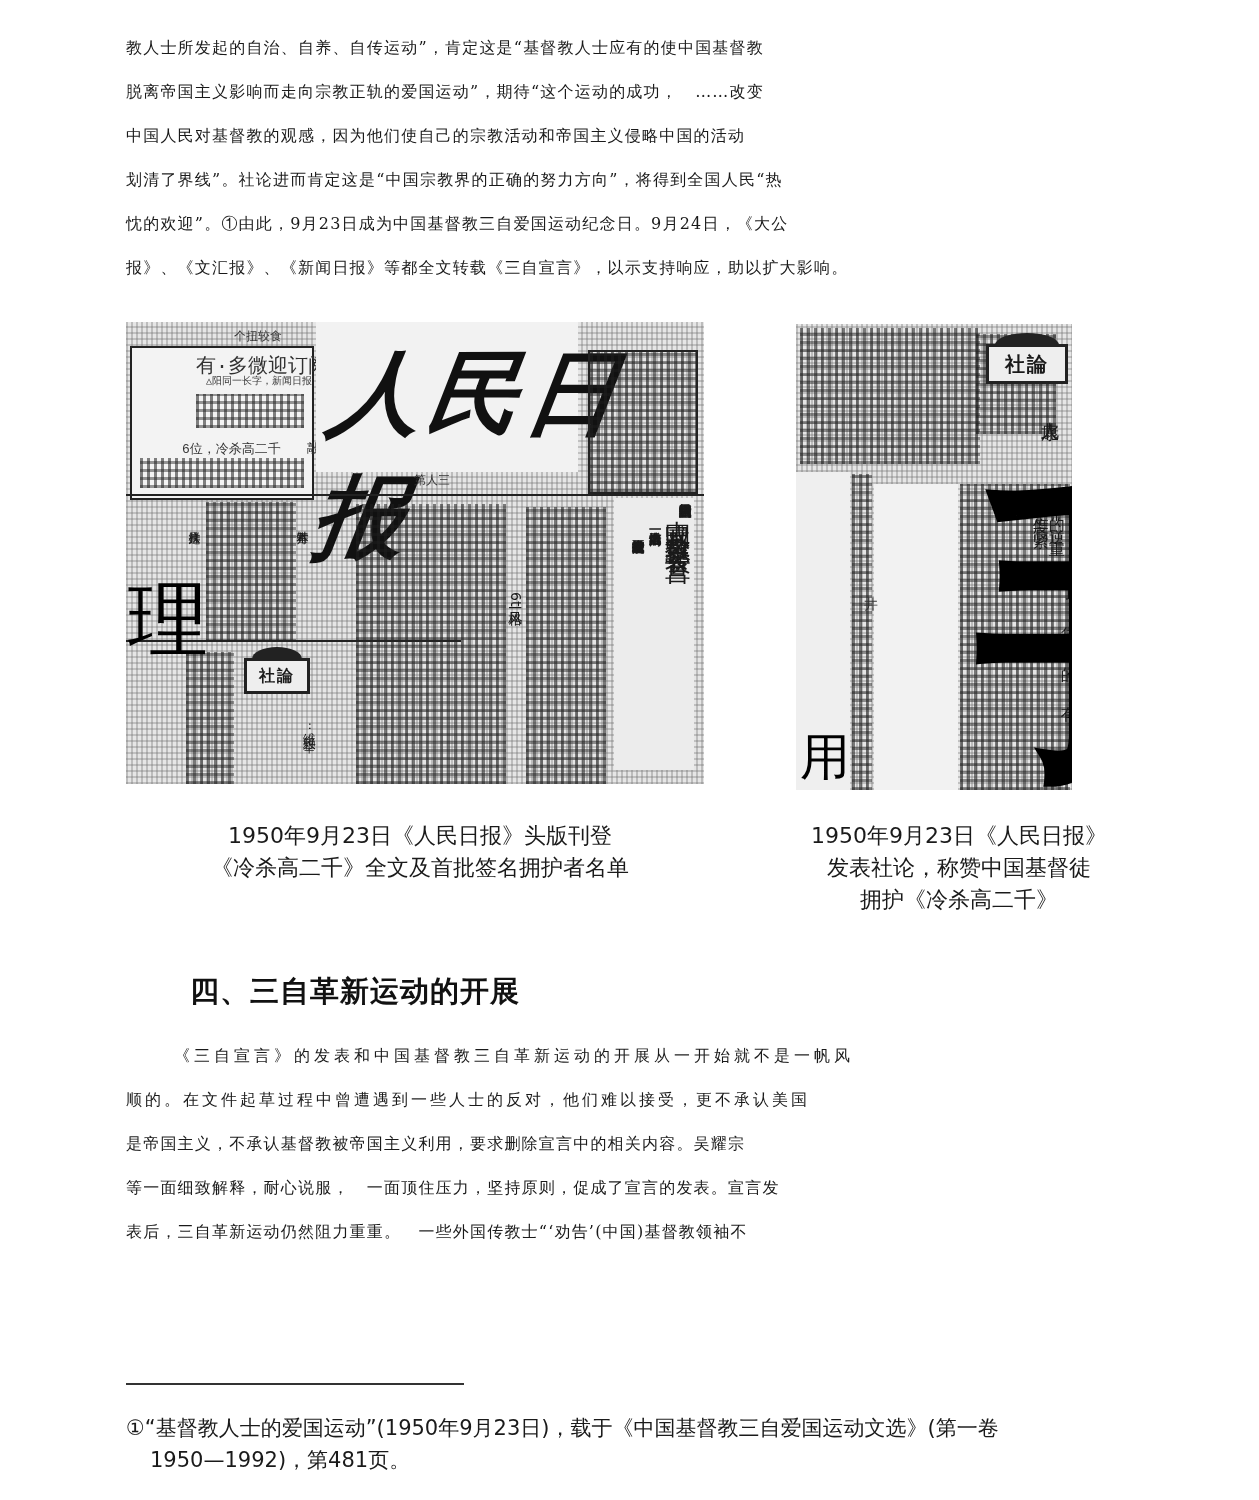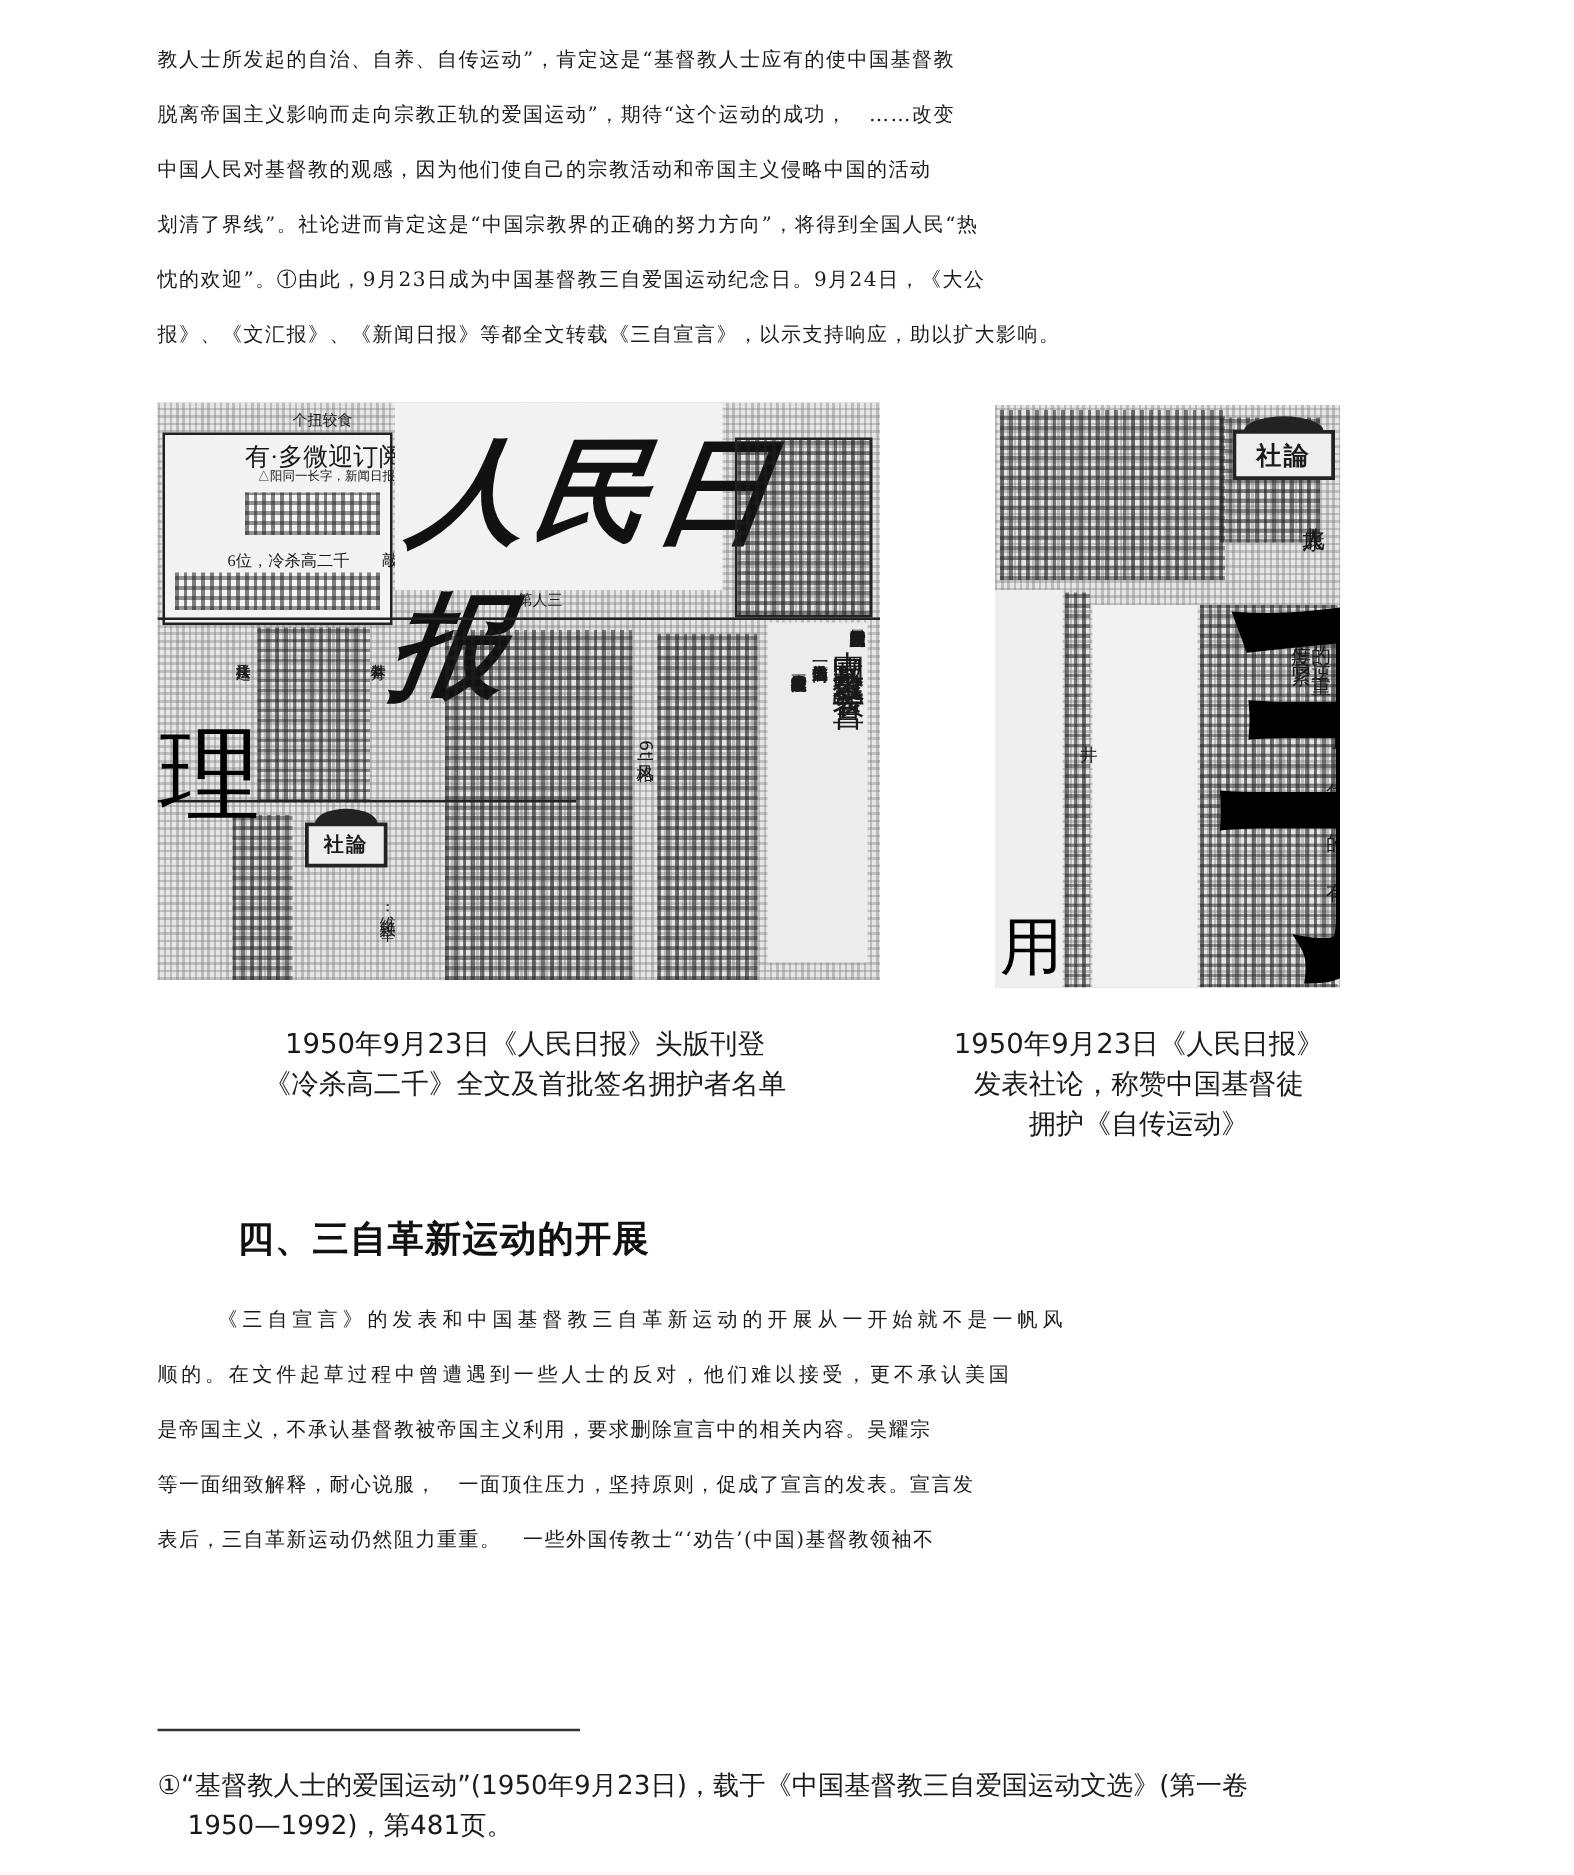--- a/index.html
+++ b/index.html
@@ -41,22 +41,22 @@
     }
     .np-blank { position: absolute; background: #f0f0f0; }
     .np-rule { position: absolute; background: #222; }
     .vtext {
       position: absolute; writing-mode: vertical-rl;
       font-family: "DejaVu Sans", "Liberation Sans", sans-serif;
       color: #1a1a1a; line-height: 1.05;
     }
     .htext {
       position: absolute; white-space: nowrap;
-      font-family: Liberation Serif, serif;
-      color: #0f172a;
+      font-family: Liberation Mono, monospace;
+      color: #4c1d95;
     }
     .masthead {
       position: absolute; left: 230px; top: 14px;
       font-family: "DejaVu Serif", "Liberation Serif", serif;
       font-weight: bold; font-style: italic;
       font-size: 92px; letter-spacing: 6px; color: #111;
       transform: skewX(-8deg);
     }
     .shelun-badge {
       position: absolute; border: 3px solid #222; background: #eee;
@@ -73,21 +73,21 @@
       position: absolute; font-family: "DejaVu Serif", "Liberation Serif", serif;
       color: #000; line-height: 1;
     }
 
     .caption {
       position: absolute; text-align: center;
       font-family: "DejaVu Sans", "Liberation Sans", sans-serif;
       font-size: 22px; line-height: 32px; color: #1a1a1a;
     }
     #cap1 { left: 170px; width: 500px; top: 820px; }
-    #cap2 { left: 736px; width: 350px; top: 820px; }
+    #cap2 { left: 784px; width: 350px; top: 820px; }
     .caption span { display: block; }
 
     #section-heading {
       position: absolute; left: 190px; top: 972px;
       font-family: "DejaVu Sans", "Liberation Sans", sans-serif;
       font-weight: bold; font-size: 29px; letter-spacing: 1px; color: #111;
     }
 
     #footnote-rule {
       position: absolute; left: 126px; top: 1383px; width: 338px; height: 2px; background: #333;
@@ -167,21 +167,21 @@
   <div class="big-glyph" style="left:4px;top:408px;font-size:50px;">用</div>
 </div>
 
 <div id="cap1" class="caption">
   <span>1950年9月23日《人民日报》头版刊登</span>
   <span>《冷杀高二千》全文及首批签名拥护者名单</span>
 </div>
 <div id="cap2" class="caption">
   <span>1950年9月23日《人民日报》</span>
   <span>发表社论，称赞中国基督徒</span>
-  <span>拥护《自传运动》</span>
+  <span>拥护《冷杀高二千》</span>
 </div>
 
 <div id="section-heading">四、三自革新运动的开展</div>
 
 <div id="para2" class="para">
   <span class="line">《三自宣言》的发表和中国基督教三自革新运动的开展从一开始就不是一帆风</span>
   <span class="line">顺的。在文件起草过程中曾遭遇到一些人士的反对，他们难以接受，更不承认美国</span>
   <span class="line">是帝国主义，不承认基督教被帝国主义利用，要求删除宣言中的相关内容。吴耀宗</span>
   <span class="line">等一面细致解释，耐心说服，　一面顶住压力，坚持原则，促成了宣言的发表。宣言发</span>
   <span class="line">表后，三自革新运动仍然阻力重重。　一些外国传教士“‘劝告’(中国)基督教领袖不</span>

